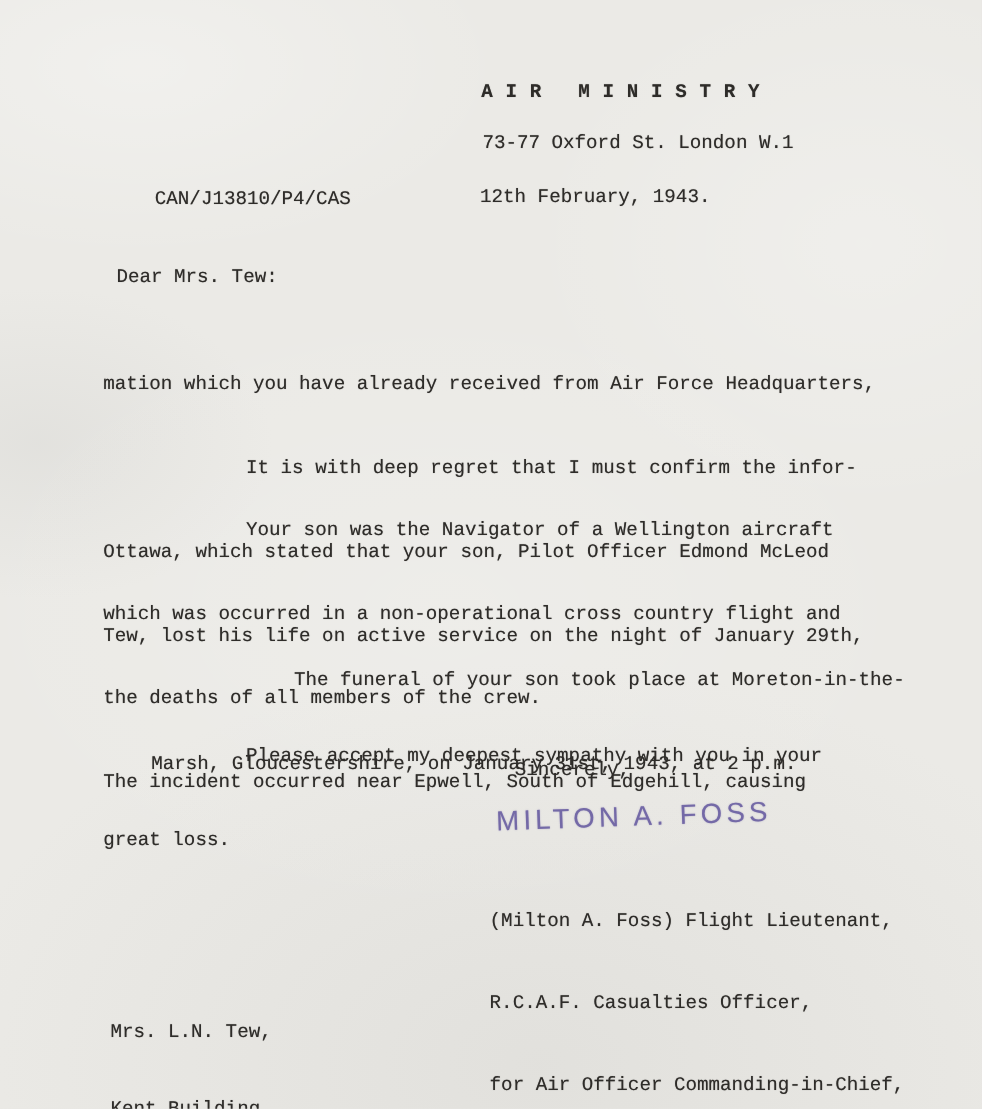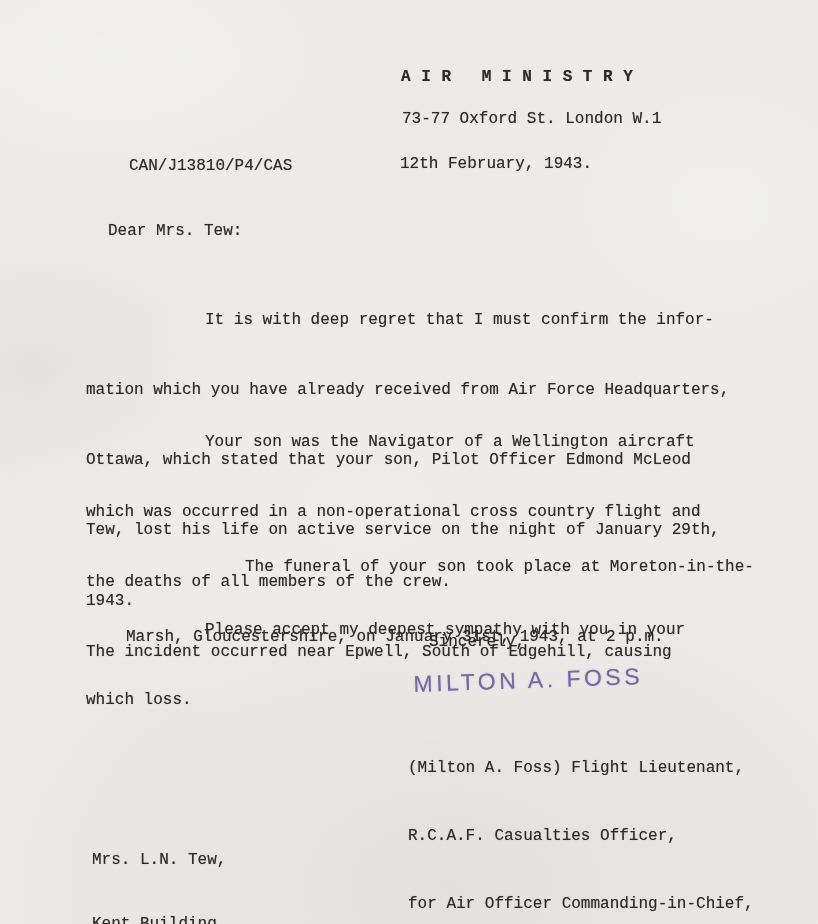--- a/index.html
+++ b/index.html
@@ -42,45 +42,44 @@
 <body>
 
 <div class="page">
 
   <div class="abs typed org" style="left:401px; top:68px;">A I R   M I N I S T R Y</div>
   <div class="abs typed" style="left:402px; top:110px;">73-77 Oxford St. London W.1</div>
 
   <div class="abs typed" style="left:85px; top:157px;margin-left:44px;">CAN/J13810/P4/CAS</div>
   <div class="abs typed" style="left:400px; top:155px;">12th February, 1943.</div>
 
-  <div class="abs typed" style="left:108px; top:222px;">Dear Mrs. Tew:</div>
+  <div class="abs typed" style="left:97px; top:222px;">Dear Mrs. Tew:</div>
 
   <div class="abs typed para" style="left:86px; top:262px;">
+    <div class="line">mation which you have already received from Air Force Headquarters,</div>
     <div class="line indent">It is with deep regret that I must confirm the infor-</div>
-    <div class="line">mation which you have already received from Air Force Headquarters,</div>
     <div class="line">Ottawa, which stated that your son, Pilot Officer Edmond McLeod</div>
     <div class="line">Tew, lost his life on active service on the night of January 29th,</div>
-    <div class="line">1943.</div>
   </div>
 
   <div class="abs typed para" style="left:86px; top:384px;">
     <div class="line indent">Your son was the Navigator of a Wellington aircraft</div>
     <div class="line">which was occurred in a non-operational cross country flight and</div>
     <div class="line">the deaths of all members of the crew.</div>
     <div class="line">The incident occurred near Epwell, South of Edgehill, causing</div>
   </div>
 
   <div class="abs typed para" style="left:86px; top:509px;margin-left:40px;">
     <div class="line indent">The funeral of your son took place at Moreton-in-the-</div>
     <div class="line">Marsh, Gloucestershire, on January 31st, 1943, at 2 p.m.</div>
   </div>
 
   <div class="abs typed para" style="left:86px; top:572px;">
     <div class="line indent">Please accept my deepest sympathy with you in your</div>
-    <div class="line">which loss.</div>
+    <div class="line">great loss.</div>
   </div>
 
   <div class="abs typed" style="left:429px; top:633px;">Sincerely,</div>
 
   <div class="abs stamp" style="left:414px; top:671px;">MILTON A. FOSS</div>
 
   <div class="abs typed sigblock" style="left:408px; top:711px;">
     <div>(Milton A. Foss) Flight Lieutenant,</div>
     <div>R.C.A.F. Casualties Officer,</div>
     <div>for Air Officer Commanding-in-Chief,</div>

